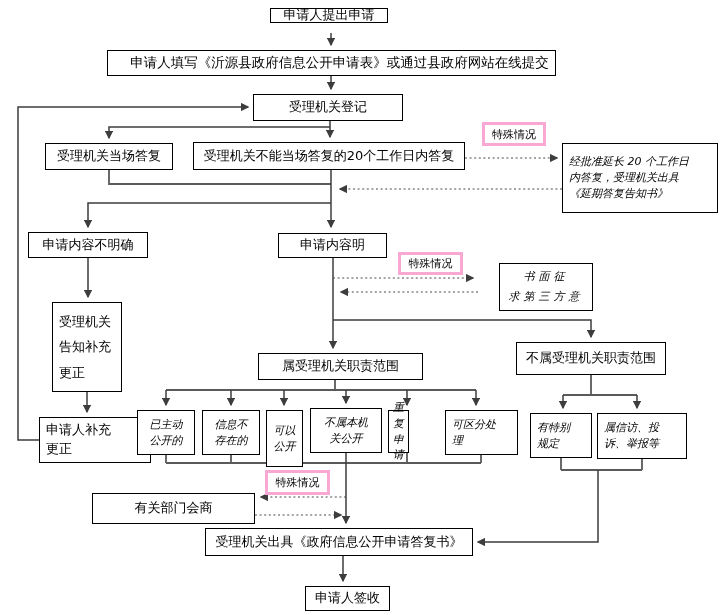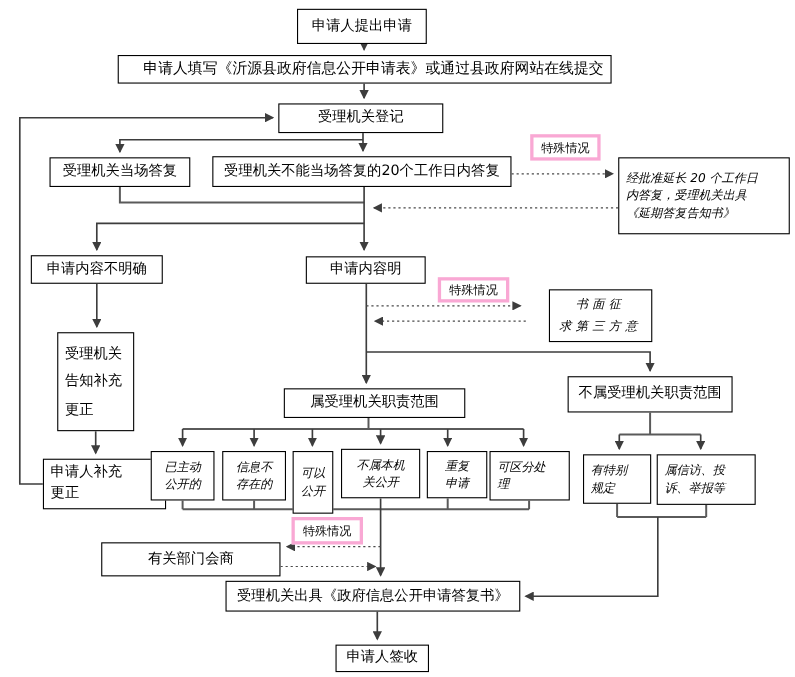--- a/index.html
+++ b/index.html
@@ -71,21 +71,21 @@
     <g stroke="#4a4a4a" stroke-width="1.1" fill="none" stroke-dasharray="2,2.6" marker-end="url(#arr)">
       <path d="M465 158 H557"></path>
       <path d="M562 189 H340"></path>
       <path d="M333 278 H473"></path>
       <path d="M478 292 H341"></path>
       <path d="M346 497 H261"></path>
       <path d="M255 515 H341"></path>
     </g>
   </svg>
 
-  <div class="node" style="left:270px; top:8px;   width:118px; height:32px;">申请人提出申请</div>
+  <div class="node" style="left:270px; top:8px;   width:118px; height:15px;">申请人提出申请</div>
   <div class="node wide" style="left:107px; top:50px;  width:449px; height:26px;padding-left:16px;">申请人填写《沂源县政府信息公开申请表》或通过县政府网站在线提交</div>
   <div class="node" style="left:253px; top:94px;  width:150px; height:27px;">受理机关登记</div>
   <div class="node" style="left:45px;  top:143px; width:128px; height:27px;">受理机关当场答复</div>
   <div class="node" style="left:193px; top:142px; width:272px; height:28px;">受理机关不能当场答复的20个工作日内答复</div>
   <div class="node ml small" style="left:562px; top:143px; width:156px; height:70px;">经批准延长 20 个工作日
 内答复，受理机关出具
 《延期答复告知书》</div>
   <div class="node" style="left:28px;  top:232px; width:120px; height:26px;">申请内容不明确</div>
   <div class="node" style="left:278px; top:233px; width:109px; height:25px;">申请内容明</div>
   <div class="node spread small" style="left:478px; top:263px; width:94px; height:48px;">书面征
@@ -98,21 +98,21 @@
   <div class="node ml" style="left:39px; top:417px; width:112px; height:46px;">申请人补充
 更正</div>
   <div class="node small" style="left:137px; top:410px; width:58px; height:45px;">已主动
 公开的</div>
   <div class="node small" style="left:202px; top:410px; width:58px; height:45px;">信息不
 存在的</div>
   <div class="node small" style="left:266px; top:410px; width:37px; height:57px;">可以
 公开</div>
   <div class="node small" style="left:310px; top:408px; width:72px; height:45px;">不属本机
 关公开</div>
-  <div class="node small" style="left:388px; top:410px; width:55px; height:43px;">重复
+  <div class="node small" style="left:388px; top:410px; width:21px; height:43px;">重复
 申请</div>
   <div class="node ml small" style="left:445px; top:410px; width:73px; height:45px;">可区分处
 理</div>
   <div class="node ml small" style="left:530px; top:413px; width:62px; height:45px;">有特别
 规定</div>
   <div class="node ml small" style="left:597px; top:413px; width:90px; height:46px;">属信访、投
 诉、举报等</div>
   <div class="node" style="left:92px;  top:493px; width:163px; height:31px;font-family:Liberation Serif, serif;">有关部门会商</div>
   <div class="node" style="left:205px; top:528px; width:268px; height:28px;">受理机关出具《政府信息公开申请答复书》</div>
   <div class="node" style="left:305px; top:586px; width:85px;  height:25px;">申请人签收</div>

